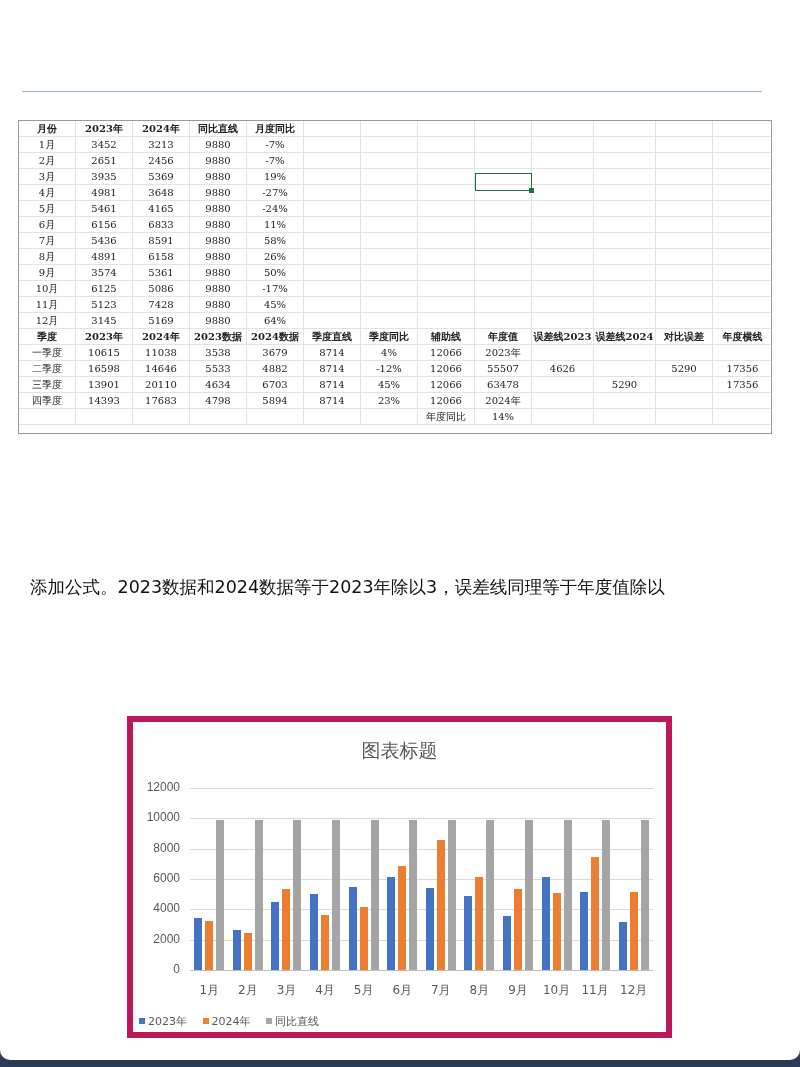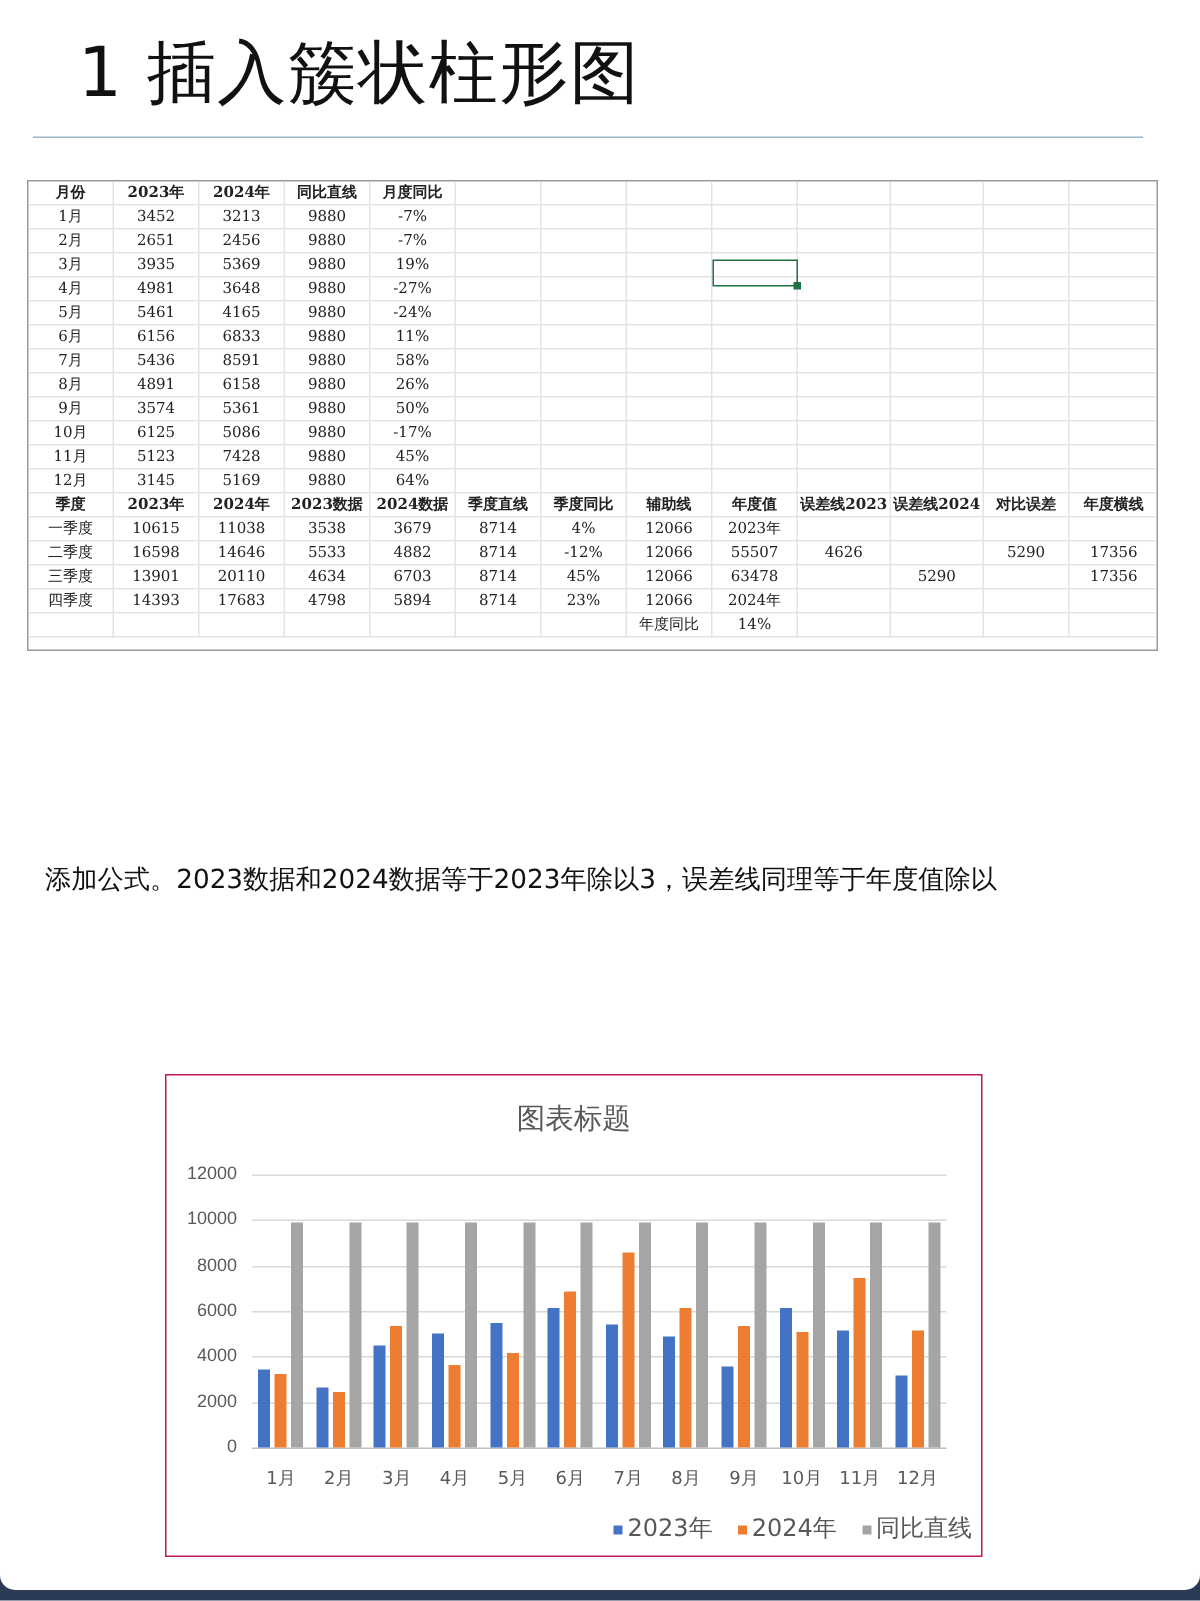--- a/index.html
+++ b/index.html
@@ -42,44 +42,43 @@
 
   .note {
     position: absolute; left: 30px; width: 750px;
     font-size: 17.5px; color: #111; line-height: 24px; white-space: nowrap;
   }
   .badge {
     display: inline-block; width: 19px; height: 19px; border: 1.5px solid #111; border-radius: 3px;
     font-size: 13px; line-height: 16px; text-align: center; font-weight: bold; vertical-align: 1px; margin-right: 3px;
   }
   .chart-box {
-    position: absolute; left: 110px; top: 716px; width: 545px; height: 322px;
-    border: 1px solid #be185d; background: #fff;
+    position: absolute; left: 127px; top: 716px; width: 545px; height: 322px;
+    border: 6px solid #be185d; background: #fff;
   }
   .chart-title {
     position: absolute; left: 0; width: 100%; top: 16px; text-align: center;
     font-size: 19px; color: #595959;
   }
   .ytick {
     position: absolute; left: 0; width: 47px; text-align: right; font-size: 12px; color: #595959;
     font-family: "Liberation Sans", sans-serif;
   }
   .gridline { position: absolute; left: 57px; width: 463px; height: 1px; background: #d9d9d9; }
   .axis { position: absolute; left: 57px; width: 463px; height: 1px; background: #bfbfbf; }
   .bar { position: absolute; width: 8px; }
   .xtick { position: absolute; width: 40px; text-align: center; font-size: 12px; color: #595959; }
-  .legend { position: absolute; left: 0; width: 100%; top: 292px; text-align: right; font-size: 16px; color: #595959; }
+  .legend { position: absolute; left: 0; width: 100%; top: 292px; text-align: left; font-size: 11px; color: #595959; }
   .legend span.item { margin: 0 6px; }
   .legend .sw { display: inline-block; width: 6px; height: 6px; margin-right: 3px; vertical-align: 1px; }
 </style>
 </head>
 <body>
 
 <div class="page">
-  <div class="title">1 插入簇状柱形图</div>
   <div class="title-rule"></div>
 
   <div class="sheet">
     <div class="grid" id="grid">
         <div class="cell h" style="left: 0px; top: 0px; width: 57px;">月份</div>
         <div class="cell h" style="left: 57px; top: 0px; width: 57px;">2023年</div>
         <div class="cell h" style="left: 114px; top: 0px; width: 57px;">2024年</div>
         <div class="cell h" style="left: 171px; top: 0px; width: 57px;">同比直线</div>
         <div class="cell h" style="left: 228px; top: 0px; width: 57px;">月度同比</div>
         <div class="cell h" style="left: 285px; top: 0px; width: 57px;"></div>

